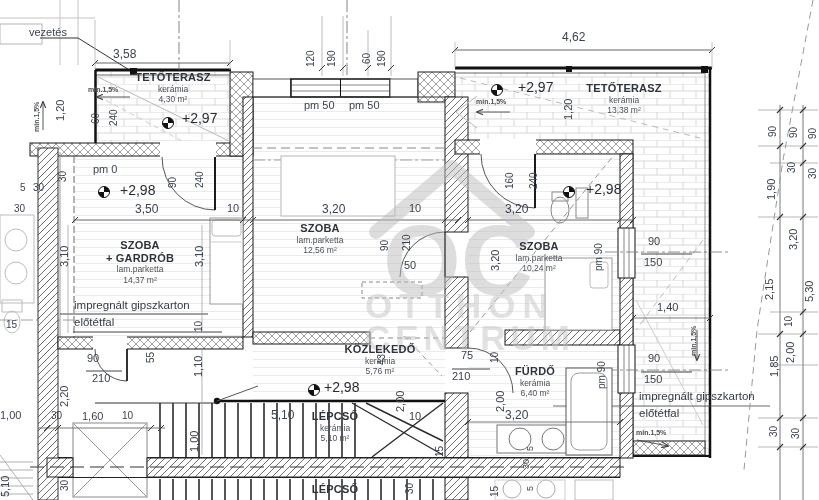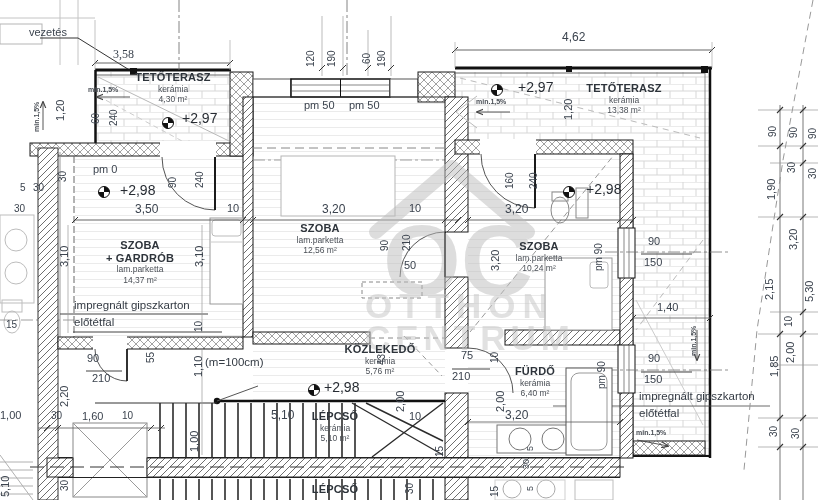--- a/index.html
+++ b/index.html
@@ -303,21 +303,20 @@
 <div class="room" style="left:297px;top:410px;width:76px;">
   <div class="nm">LÉPCSŐ</div>
   <div class="sub">kerámia</div>
   <div class="sub">5,10 m²</div>
 </div>
 <div class="room" style="left:297px;top:483px;width:76px;">
   <div class="nm">LÉPCSŐ</div>
 </div>
 
 <div class="note" style="left:205px;top:354px;font-size:11.5px;">
-  <div>(m=100cm)</div>
 </div>
 <div class="note" style="left:74px;top:297px;font-size:11.5px;">
   <div>impregnált gipszkarton</div>
   <div>előtétfal</div>
 </div>
 <div class="note" style="left:639px;top:388px;font-size:11.5px;">
   <div>impregnált gipszkarton</div>
   <div>előtétfal</div>
 </div>
 <span class="lbl fs11" style="left:2px;top:27px;margin-left:27px;">vezetés</span>
@@ -332,21 +331,21 @@
 <span class="lbl fs14" style="left:120px;top:183px;">+2,98</span>
 <span class="lbl fs14" style="left:586px;top:182px;">+2,98</span>
 <span class="lbl fs14" style="left:324px;top:380px;">+2,98</span>
 
 <span class="lbl fs7" style="left:88px;top:86px;">min.1,5%</span>
 <span class="lbl fs7 v" style="left:33px;top:132px;">min.1,5%</span>
 <span class="lbl fs7" style="left:476px;top:98px;">min.1,5%</span>
 <span class="lbl fs7 v" style="left:690px;top:356px;">min.1,5%</span>
 <span class="lbl fs7" style="left:636px;top:429px;">min.1,5%</span>
 
-<span class="lbl fs12" style="left:113px;top:48px;font-family:Liberation Serif, serif;">3,58</span>
+<span class="lbl fs12" style="left:113px;top:48px;">3,58</span>
 <span class="lbl fs10 v" style="left:306px;top:67px;">120</span>
 <span class="lbl fs10 v" style="left:327px;top:67px;">190</span>
 <span class="lbl fs10 v" style="left:362px;top:64px;">60</span>
 <span class="lbl fs10 v" style="left:377px;top:67px;">190</span>
 <span class="lbl fs12" style="left:562px;top:31px;">4,62</span>
 
 <span class="lbl fs11 v" style="left:55px;top:121px;">1,20</span>
 <span class="lbl fs10 v" style="left:91px;top:124px;">60</span>
 <span class="lbl fs10 v" style="left:109px;top:126px;">240</span>
 

